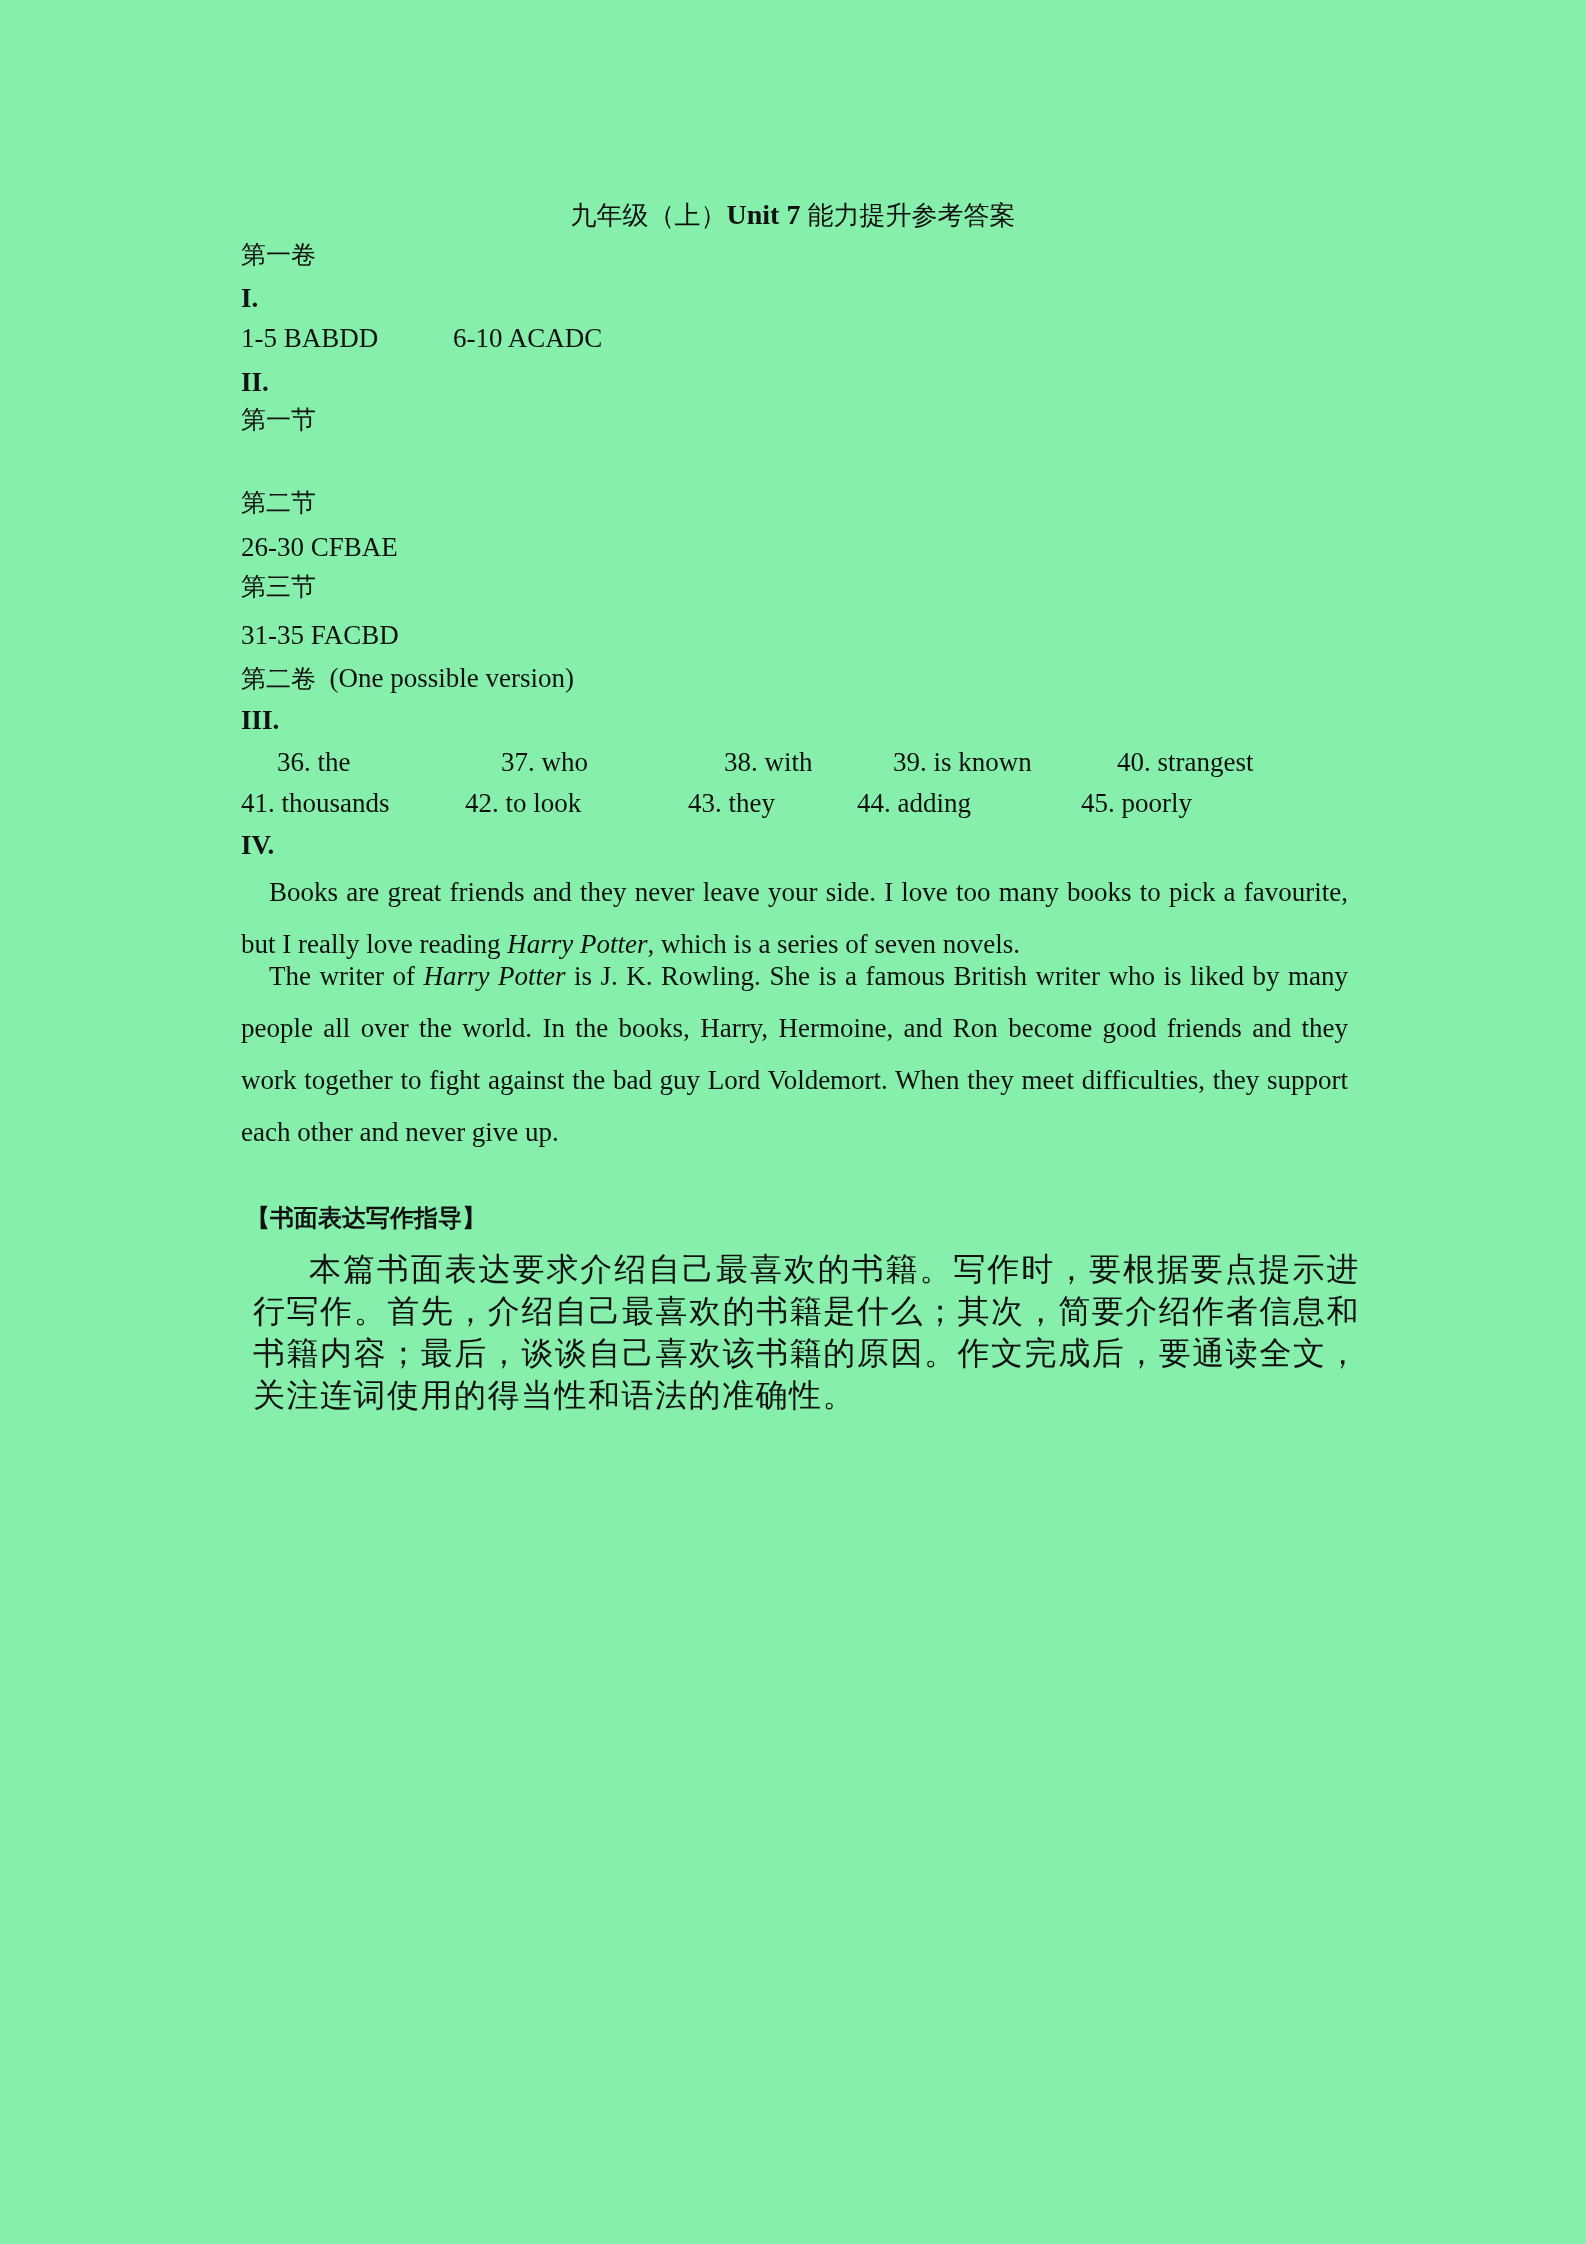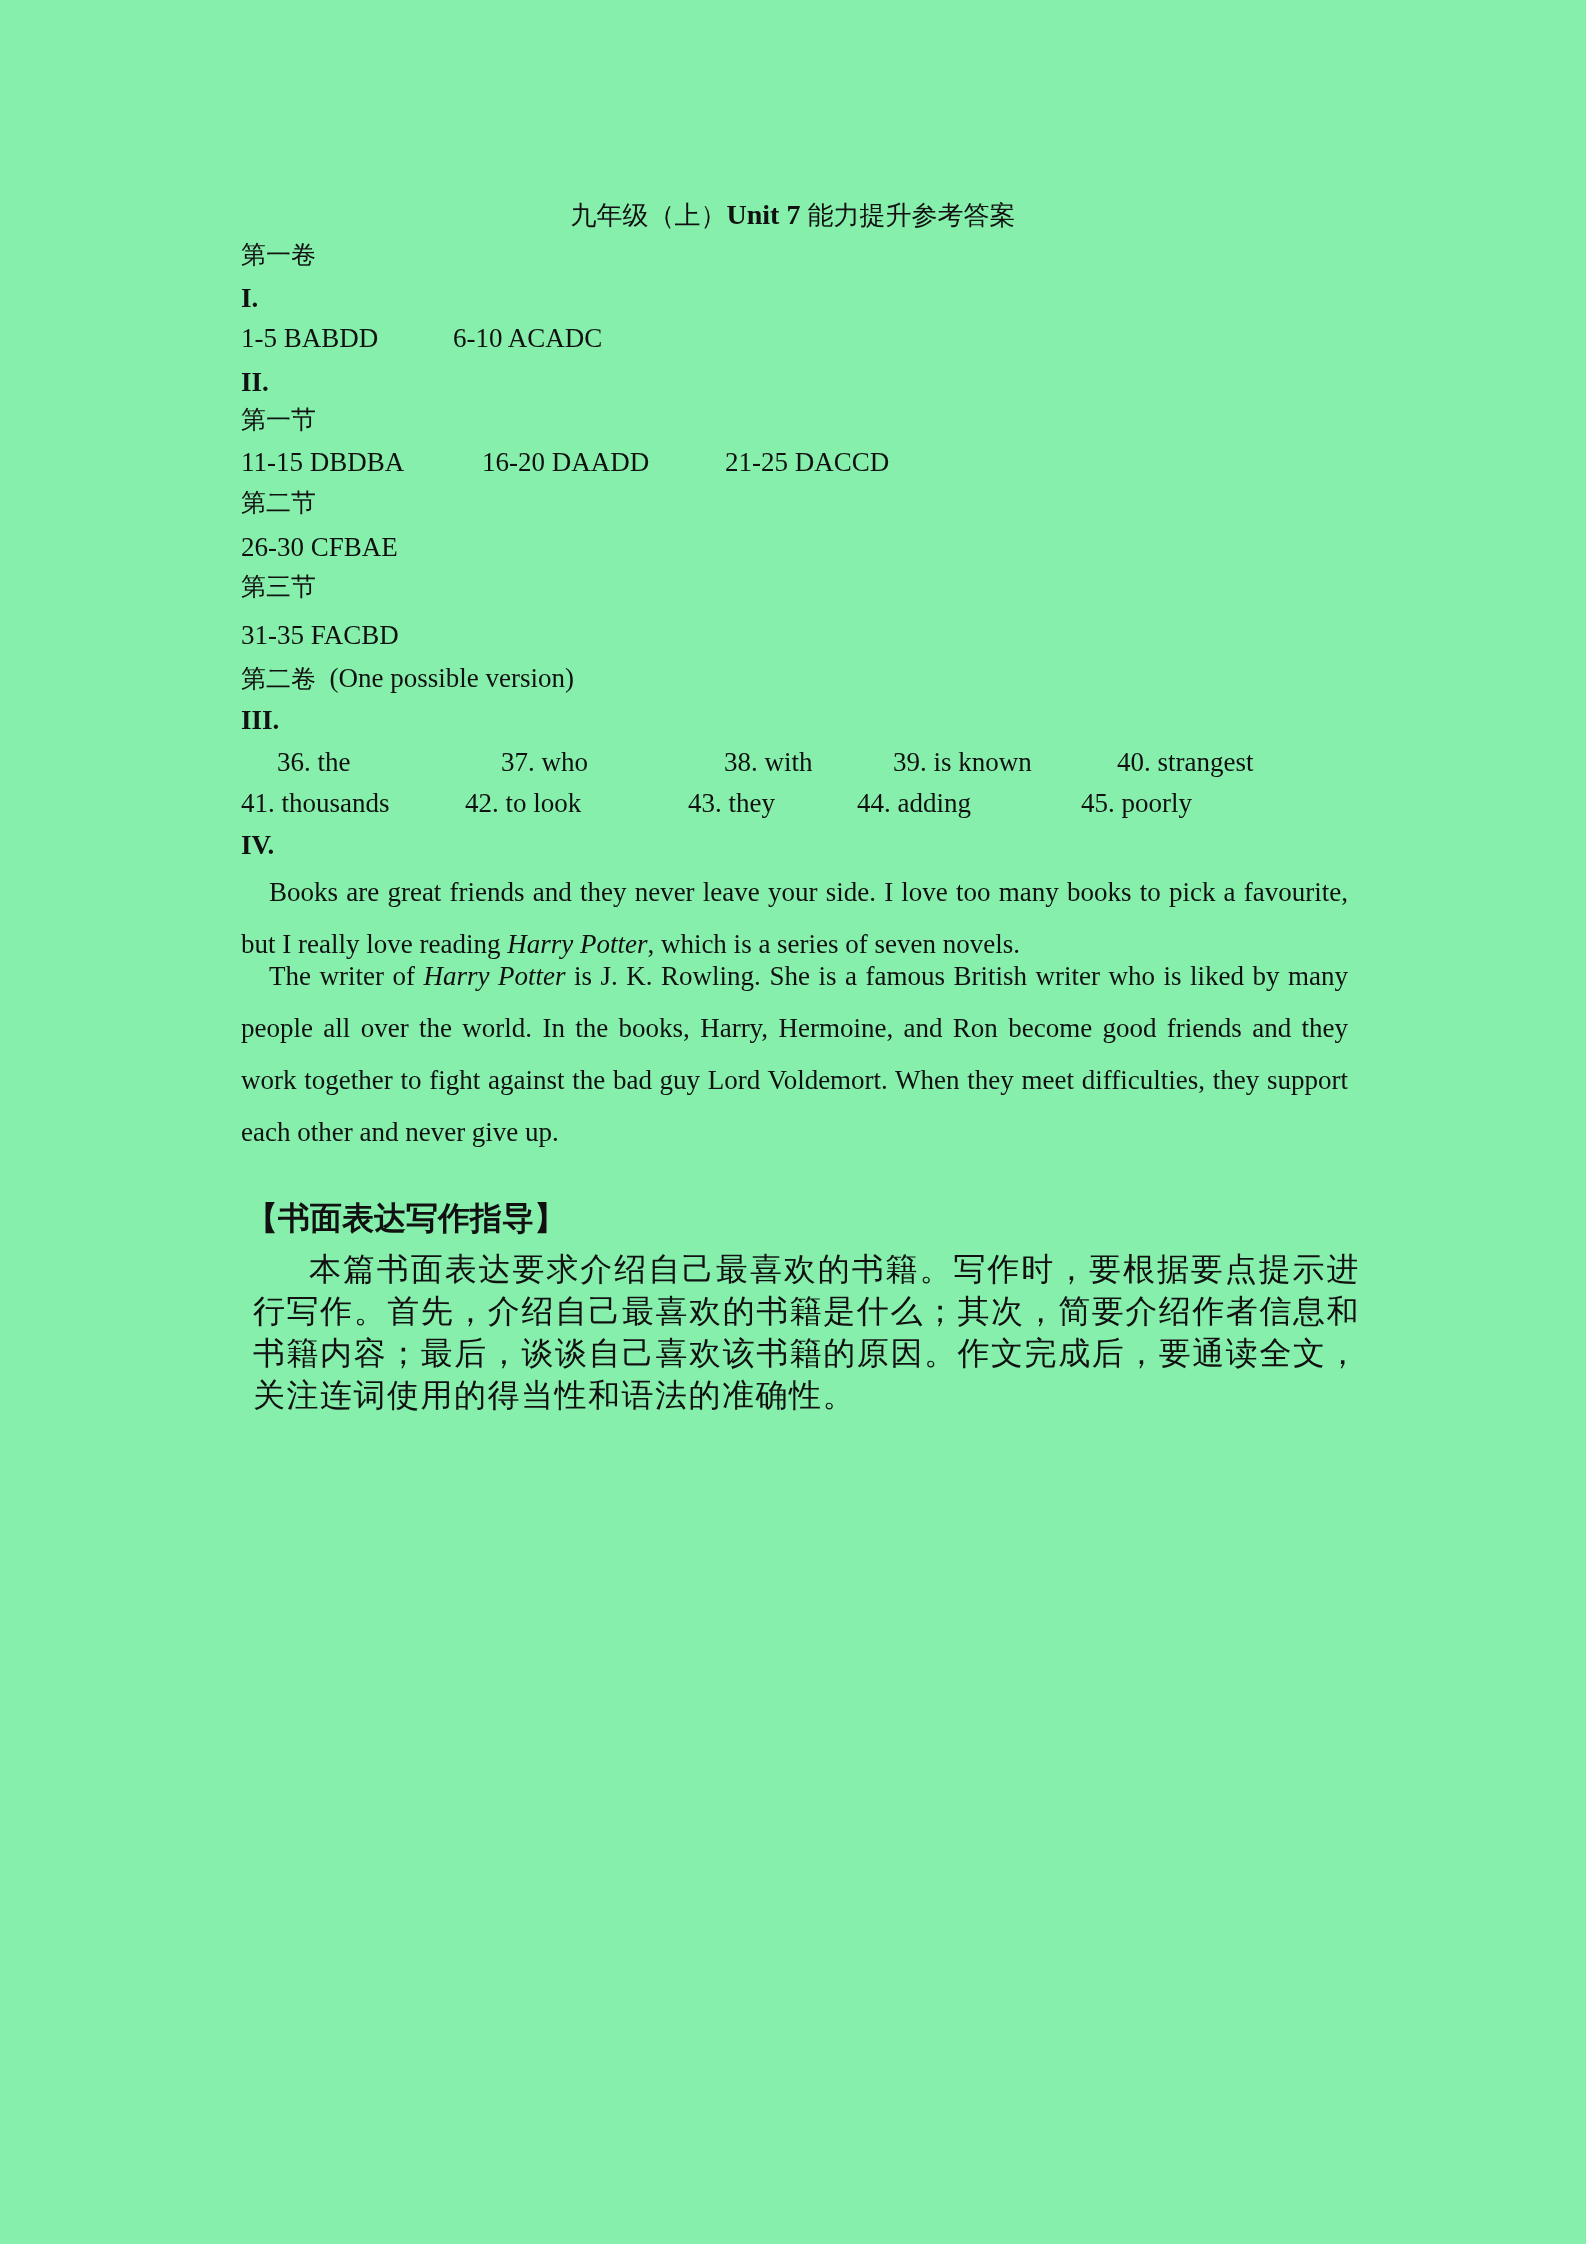--- a/index.html
+++ b/index.html
@@ -9,21 +9,21 @@
   .line { position: absolute; left: 241px; font-size: 27px; line-height: 42px; white-space: nowrap; }
   .title { position: absolute; left: 0; width: 1586px; top: 194px; text-align: center;
            font-size: 28px; line-height: 42px; font-weight: bold; }
   .title .cn { font-weight: normal; font-family: "DejaVu Sans", sans-serif; font-size: 26px; }
   .cn { font-family: "DejaVu Sans", sans-serif; font-size: 25px; }
   .roman { font-weight: bold; }
   .col { position: absolute; top: 0; white-space: nowrap; }
   .para { position: absolute; left: 241px; width: 1107px; font-size: 27px; line-height: 52px;
           text-align: justify; text-indent: 28px; margin: 0; }
   .para i { font-style: italic; }
-  .guide-head { position: absolute; left: 246px; top: 1197px; font-size: 32px; line-height: 42px;
+  .guide-head { position: absolute; left: 246px; top: 1197px; font-size: 24px; line-height: 42px;
                 font-weight: bold; font-family: "DejaVu Sans", sans-serif; }
   .guide-para { position: absolute; left: 241px; width: 1107px; top: 1239px; font-size: 32px;
                 line-height: 42px; text-indent: 56px; margin: 12px; letter-spacing: 1.5px;
                 font-family: Liberation Mono, monospace; text-align: justify; }
 </style>
 </head>
 <body>
 
 <div class="page">
 
@@ -37,25 +37,20 @@
 
   <div class="line" style="top:317px; width:1107px; height:42px;">
     <span class="col" style="left:0;">1-5 BABDD</span>
     <span class="col" style="left:212px;">6-10 ACADC</span>
   </div>
 
   <div class="line roman" style="top:361px;">II.</div>
 
   <div class="line cn" style="top:399px;">第一节</div>
 
-  <div class="line" style="top:441px; width:1107px; height:42px;">
-    <span class="col" style="left:0;">11-15 DBDBA</span>
-    <span class="col" style="left:241px;">16-20 DAADD</span>
-    <span class="col" style="left:484px;">21-25 DACCD</span>
-  </div>
 
   <div class="line cn" style="top:482px;">第二节</div>
 
   <div class="line" style="top:526px;">26-30 CFBAE</div>
 
   <div class="line cn" style="top:566px;">第三节</div>
 
   <div class="line" style="top:614px;">31-35 FACBD</div>
 
   <div class="line" style="top:657px;">

